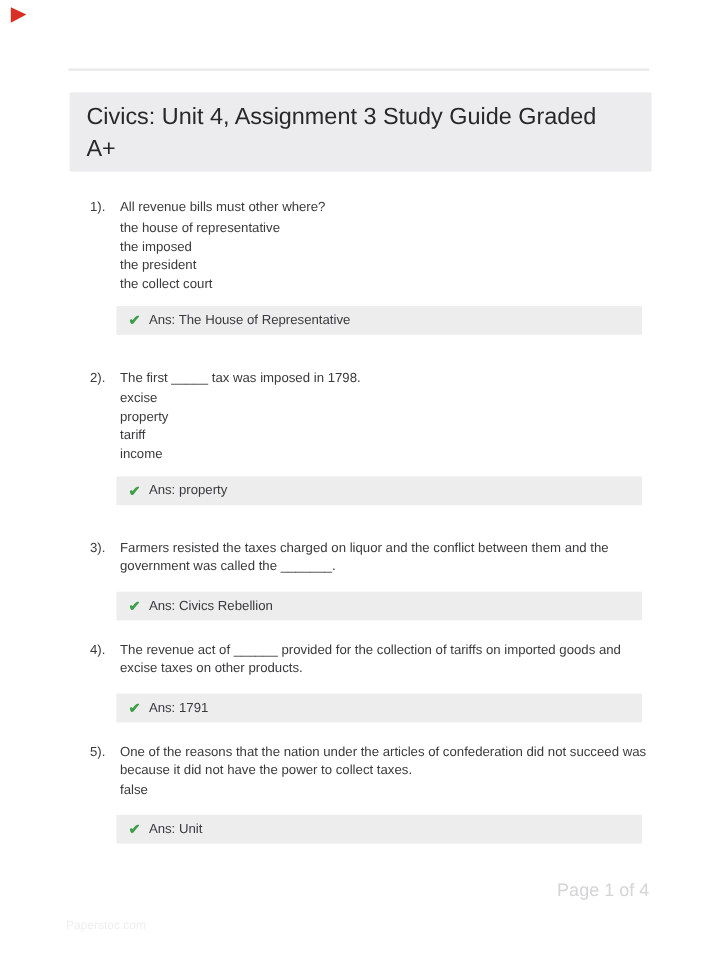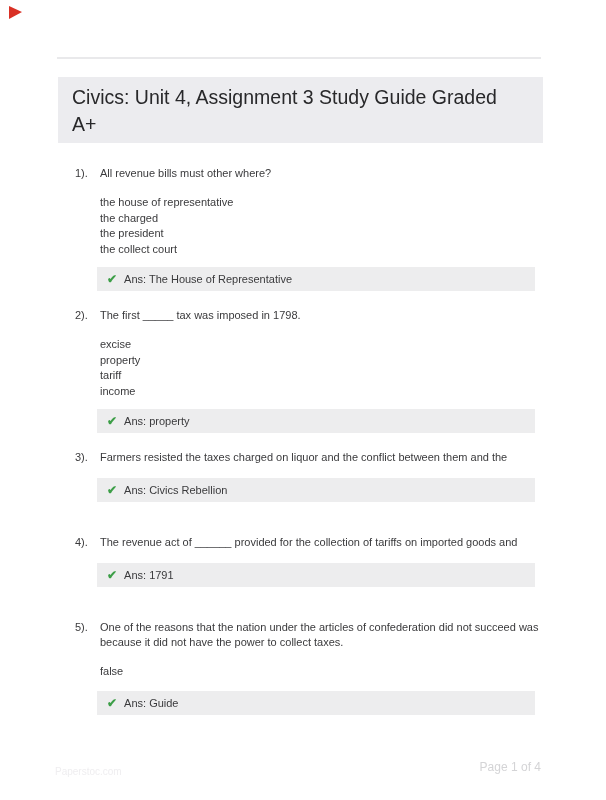--- a/index.html
+++ b/index.html
@@ -22,41 +22,41 @@
     position:absolute; left:58px; top:77px; width:485px; height:66px;
     background:var(--title_bar_bg,#ececef); box-sizing:border-box;
     padding:7px 0 0 14px; font-size:19.5px; line-height:27px;
     color:#28282a; overflow:hidden;
   }
   .title-line { white-space:nowrap; }
   .q { position:absolute; left:58px; width:485px; font-size:11px; }
   .qrow { display:flex; line-height:15px; }
   .qnum { margin-left:17px; width:25px; flex:0 0 25px; }
   .qline { white-space:nowrap; line-height:15px; }
-  .opts { margin-left:42px; margin-top:14px; }
+  .opts { margin-left:42px; margin-top:2px; }
   .opt { line-height:15.5px; white-space:nowrap; }
   .ansbar {
     margin-left:39px; margin-top:10px; width:438px; height:24px;
     background:var(--answer_bar_bg,#ededee);
     display:flex; align-items:center;
   }
   .qrow + .ansbar { margin-top:13px; }
   .opts + .ansbar { margin-top:10px; }
   .q5 .opts + .ansbar { margin-top:11px; }
   .check {
     color:var(--check_green,#3c9e47); font-size:12px; font-weight:bold;
     margin:0 7px 0 10px; line-height:24px;
   }
   .anstext { font-size:11px; color:#3a3a3c; }
   .footer-watermark {
     position:absolute; left:55px; top:766px; font-size:10px;
     color:var(--watermark_text,#efeef0);
   }
   .page-indicator {
-    position:absolute; right:65px; top:760px; font-size:12px;
+    position:absolute; right:65px; top:734px; font-size:15px;
     color:var(--footer_text,#d4d4d6);
   }
 </style>
 </head>
 <body>
 
 <div class="corner-flag"></div>
 <div class="top-rule"></div>
 
 <div class="title-banner">
@@ -66,21 +66,21 @@
 
 <div class="q" style="top:166px">
   <div class="qrow">
     <span class="qnum">1).</span>
     <div class="qtext">
       <div class="qline">All revenue bills must other where?</div>
     </div>
   </div>
   <div class="opts">
     <div class="opt">the house of representative</div>
-    <div class="opt">the charged</div>
+    <div class="opt">the imposed</div>
     <div class="opt">the president</div>
     <div class="opt">the collect court</div>
   </div>
   <div class="ansbar">
     <span class="check">✔</span>
     <span class="anstext">Ans: The House of Representative</span>
   </div>
 </div>
 
 <div class="q" style="top:308px">
@@ -100,33 +100,35 @@
     <span class="check">✔</span>
     <span class="anstext">Ans: property</span>
   </div>
 </div>
 
 <div class="q" style="top:450px">
   <div class="qrow">
     <span class="qnum">3).</span>
     <div class="qtext">
       <div class="qline">Farmers resisted the taxes charged on liquor and the conflict between them and the</div>
+      <div class="qline">government was called the _______.</div>
     </div>
   </div>
   <div class="ansbar">
     <span class="check">✔</span>
     <span class="anstext">Ans: Civics Rebellion</span>
   </div>
 </div>
 
 <div class="q" style="top:535px">
   <div class="qrow">
     <span class="qnum">4).</span>
     <div class="qtext">
       <div class="qline">The revenue act of ______ provided for the collection of tariffs on imported goods and</div>
+      <div class="qline">excise taxes on other products.</div>
     </div>
   </div>
   <div class="ansbar">
     <span class="check">✔</span>
     <span class="anstext">Ans: 1791</span>
   </div>
 </div>
 
 <div class="q q5" style="top:620px">
   <div class="qrow">
@@ -134,18 +136,18 @@
     <div class="qtext">
       <div class="qline">One of the reasons that the nation under the articles of confederation did not succeed was</div>
       <div class="qline">because it did not have the power to collect taxes.</div>
     </div>
   </div>
   <div class="opts">
     <div class="opt">false</div>
   </div>
   <div class="ansbar">
     <span class="check">✔</span>
-    <span class="anstext">Ans: Guide</span>
+    <span class="anstext">Ans: Unit</span>
   </div>
 </div>
 
 <div class="footer-watermark">Paperstoc.com</div>
 <div class="page-indicator">Page 1 of 4</div>
 
 </body></html>

